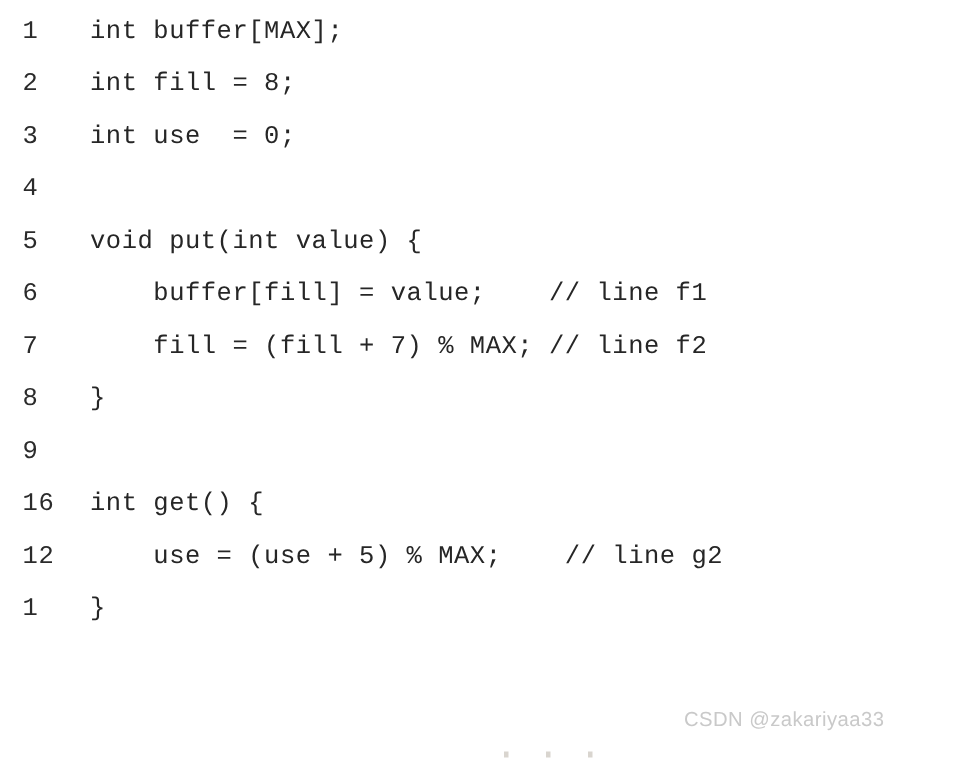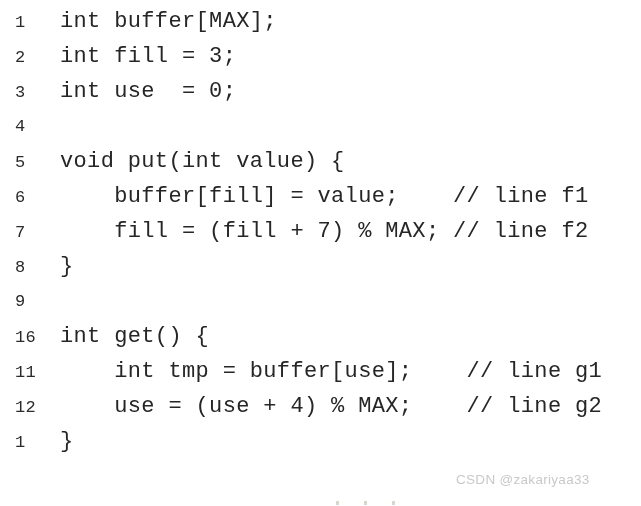--- a/index.html
+++ b/index.html
@@ -35,21 +35,21 @@
     box-sizing: border-box;
     text-align: left;
     font-family: "Liberation Mono", "DejaVu Sans Mono", monospace;
     font-size: 17px;
     color: #2b2b2b;
     letter-spacing: 0.4px;
   }
   .line-code {
     flex: 1;
     font-family: "Liberation Mono", "DejaVu Sans Mono", monospace;
-    font-size: 22px;
+    font-size: 17px;
     color: #262626;
     white-space: pre;
     letter-spacing: 0.35px;
   }
   #watermark {
     position: absolute;
     left: 456px;
     top: 472px;
     font-family: "Liberation Sans", "DejaVu Sans", sans-serif;
     font-size: 13.5px;
@@ -72,31 +72,30 @@
     height: 4px;
     background: #b9b2a8;
     opacity: 0.55;
   }
 </style>
 </head>
 <body>
 
 <div id="code-listing">
     <div class="code-line"><div class="line-number">1</div><div class="line-code">int buffer[MAX];</div></div>
-    <div class="code-line"><div class="line-number">2</div><div class="line-code">int fill = 3;</div></div>
+    <div class="code-line"><div class="line-number">2</div><div class="line-code">int fill = 8;</div></div>
     <div class="code-line"><div class="line-number">3</div><div class="line-code">int use  = 0;</div></div>
     <div class="code-line"><div class="line-number">4</div><div class="line-code"></div></div>
     <div class="code-line"><div class="line-number">5</div><div class="line-code">void put(int value) {</div></div>
     <div class="code-line"><div class="line-number">6</div><div class="line-code">    buffer[fill] = value;    // line f1</div></div>
     <div class="code-line"><div class="line-number">7</div><div class="line-code">    fill = (fill + 7) % MAX; // line f2</div></div>
     <div class="code-line"><div class="line-number">8</div><div class="line-code">}</div></div>
     <div class="code-line"><div class="line-number">9</div><div class="line-code"></div></div>
     <div class="code-line"><div class="line-number">16</div><div class="line-code">int get() {</div></div>
-    <div class="code-line"><div class="line-number">11</div><div class="line-code">    int tmp = buffer[use];    // line g1</div></div>
-    <div class="code-line"><div class="line-number">12</div><div class="line-code">    use = (use + 4) % MAX;    // line g2</div></div>
+    <div class="code-line"><div class="line-number">12</div><div class="line-code">    use = (use + 5) % MAX;    // line g2</div></div>
     <div class="code-line"><div class="line-number">1</div><div class="line-code">}</div></div>
   </div>
 
 <div id="watermark">CSDN @zakariyaa33</div>
 
 <div id="clipped-line-artifact">
   <div class="artifact-dot" style="left:336px"></div>
   <div class="artifact-dot" style="left:364px"></div>
   <div class="artifact-dot" style="left:392px"></div>
 </div>

